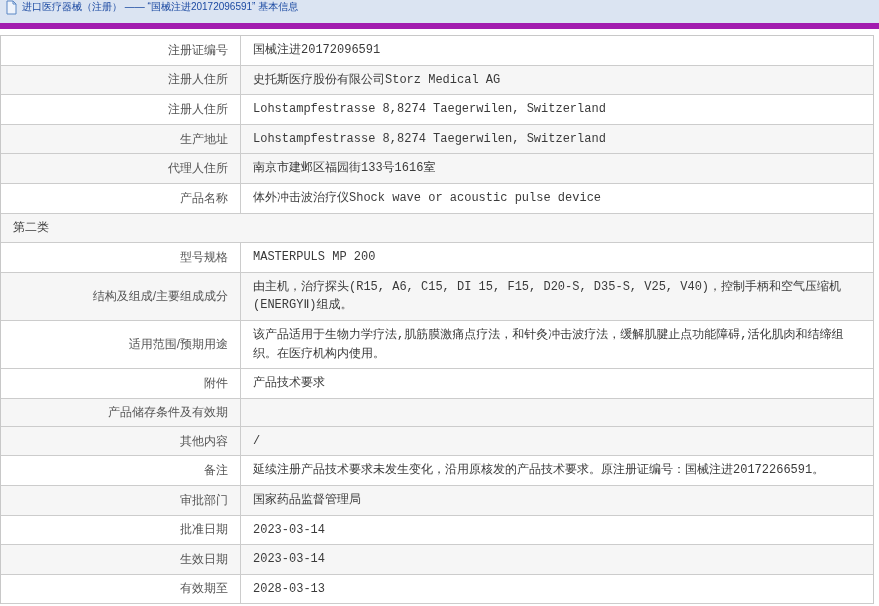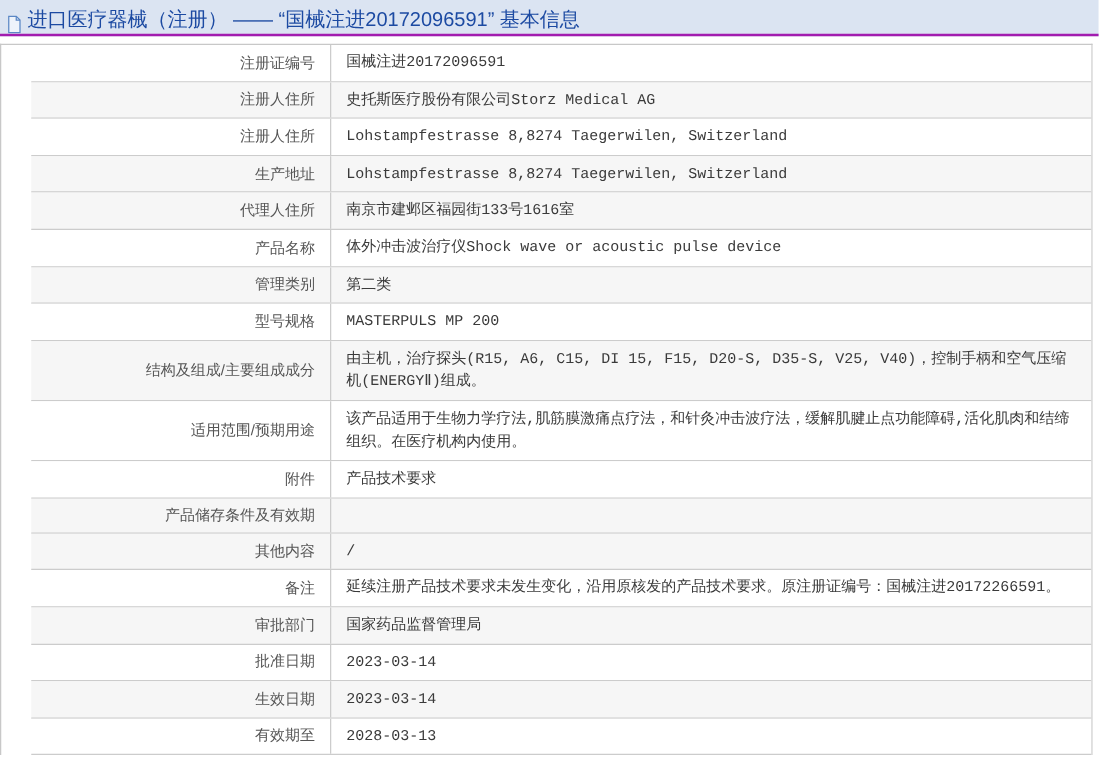--- a/index.html
+++ b/index.html
@@ -5,41 +5,40 @@
   * { margin: 0; padding: 0; box-sizing: border-box; }
   html, body {
     width: 879px; height: 606px;
     overflow: hidden;
     background: #ffffff;
     font-family: "Liberation Sans", "DejaVu Sans", sans-serif;
   }
   .header-bar {
     width: 879px; height: 29px;
     background: #dbe4f2;
-    border-bottom: 2px solid #a21caf;
-    display: flex; align-items: flex-end;
+    border-bottom: 6px solid #a21caf;
+    display: flex; align-items: flex-start;
     padding-left: 5px;
     color: #1c4aa2;
-    font-size: 16px;
+    font-size: 10px;
   }
   .header-bar .doc-icon { display: inline-flex; margin-right: 4px; }
   .info-table {
     width: 874px;
     margin-top: 6px;
     border: 1px solid #c8c8c8;
     border-bottom: none;
     font-size: 12px;
     color: #333;
   }
   .row {
     display: flex;
     border-bottom: 1px solid #ccc;
     background: #ffffff;
     min-height: 26px;
-    margin-left: 24px;
   }
   .row.alt { background: #f6f6f6; }
   .cell-label {
     width: 240px; flex: 0 0 240px;
     text-align: right;
     padding: 5px 12px 5px 4px;
     color: #555;
     border-right: 1px solid #ccc;
     display: flex; align-items: center; justify-content: flex-end;
   }
@@ -85,21 +84,20 @@
   </div>
   <div class="row alt">
     <div class="cell-label">代理人住所</div>
     <div class="cell-value">南京市建邺区福园街133号1616室</div>
   </div>
   <div class="row">
     <div class="cell-label">产品名称</div>
     <div class="cell-value">体外冲击波治疗仪Shock wave or acoustic pulse device</div>
   </div>
   <div class="row alt">
-    <div class="cell-label">管理类别</div>
     <div class="cell-value">第二类</div>
   </div>
   <div class="row">
     <div class="cell-label">型号规格</div>
     <div class="cell-value">MASTERPULS MP 200</div>
   </div>
   <div class="row alt">
     <div class="cell-label">结构及组成/主要组成成分</div>
     <div class="cell-value">由主机，治疗探头(R15, A6, C15, DI 15, F15, D20-S, D35-S, V25, V40)，控制手柄和空气压缩机(ENERGYⅡ)组成。</div>
   </div>

